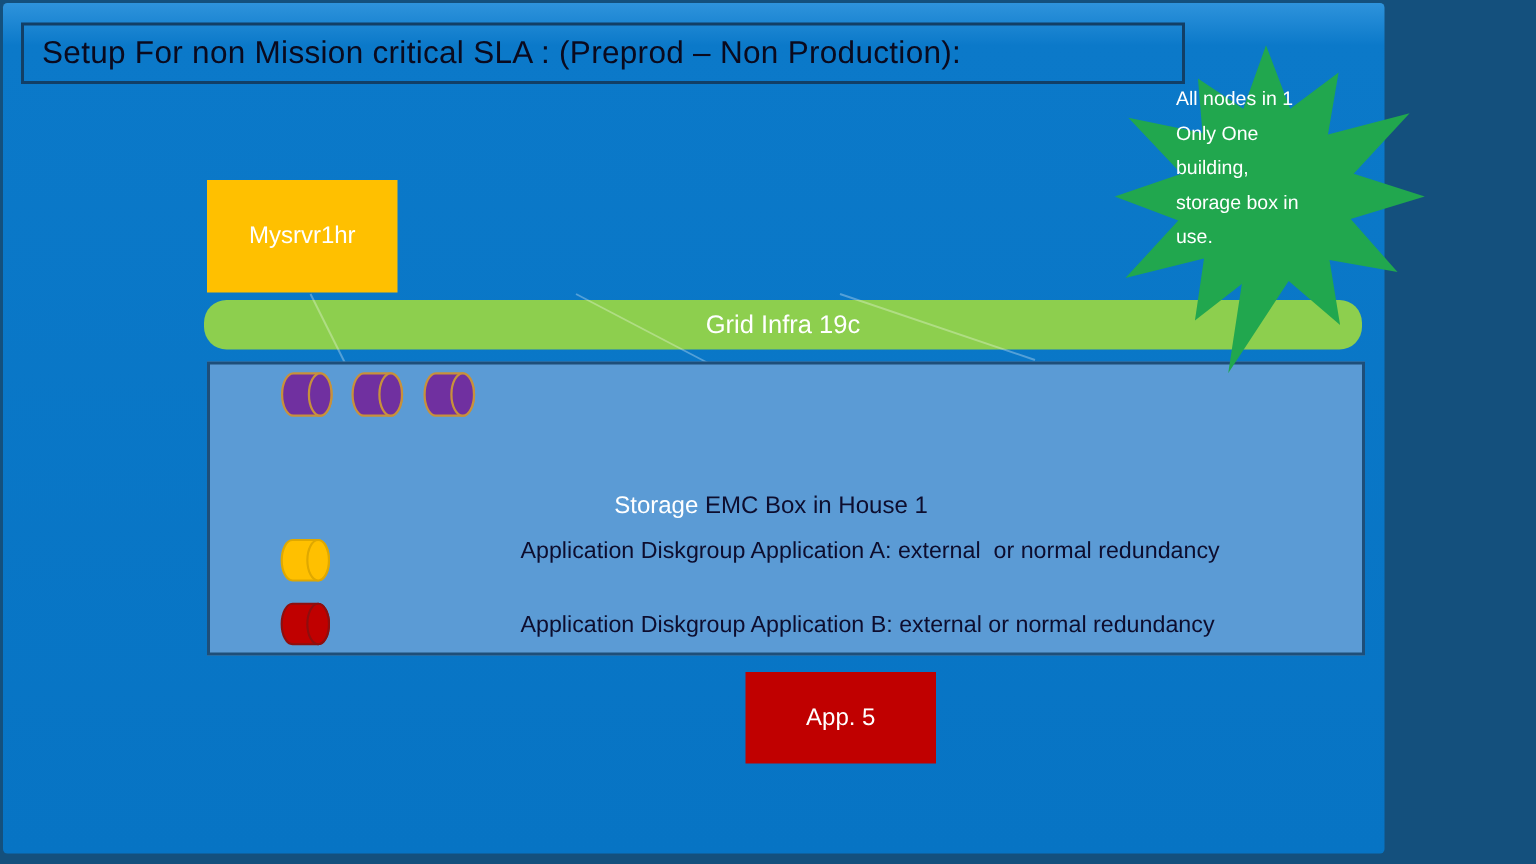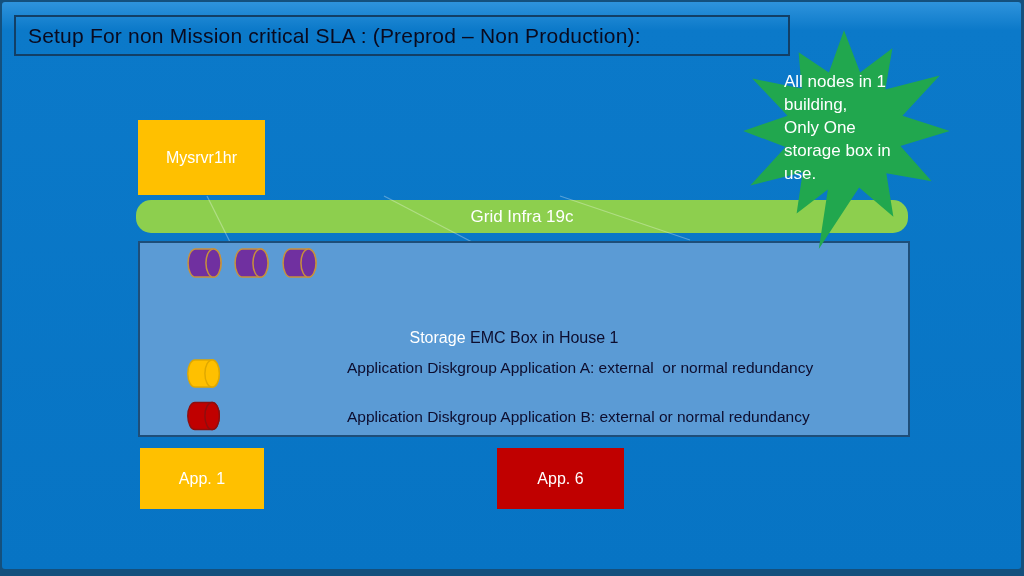--- a/index.html
+++ b/index.html
@@ -4,21 +4,21 @@
 <style>
   html,body{margin:0;padding:0;}
   body{
     width:1024px;height:576px;overflow:hidden;
     background:#14507D;
     font-family:"Liberation Sans", sans-serif;
     position:relative;
   }
   .abs{position:absolute;}
   .slide{
-    left:2px;top:2px;width:1019px;height:567px;
+    left:2px;top:2px;width:921px;height:567px;
     background:linear-gradient(180deg,#2E93DC 0%,#0B79C9 5%,#0774C4 100%);
     border-radius:3px;
   }
   .title-box{
     left:12px;top:13px;width:760px;height:37px;
     border:2px solid #123F66;
     display:flex;align-items:center;
     padding-left:12px;
     font-size:21px;color:#0A0A1E;letter-spacing:0.2px;
   }
@@ -57,22 +57,22 @@
   .app-box{
     top:446px;height:61px;
     display:flex;align-items:center;justify-content:center;
     color:#FFFFFF;font-size:16px;
   }
   .app-1{left:138px;width:124px;}
   .app-2{left:495px;width:127px;}
   .callout{left:716px;top:20px;width:252px;height:230px;}
   .callout svg{position:absolute;left:0;top:0;}
   .callout-text{
-    position:absolute;left:66px;top:48px;width:150px;
-    color:#FFFFFF;font-size:17px;line-height:23px;
+    position:absolute;left:66px;top:32px;width:150px;
+    color:#FFFFFF;font-size:13px;line-height:23px;
   }
   .connectors{left:0;top:0;width:1019px;height:567px;pointer-events:none;}
 </style>
 </head>
 <body>
 
 <div class="abs slide">
 
   <div class="abs title-box">
     <span>Setup For non Mission critical SLA : (Preprod – Non Production):</span>
@@ -127,35 +127,32 @@
   <div class="abs storage-text dga-text">Application Diskgroup Application A: external  or normal redundancy</div>
 
   <div class="abs cyl cyl-r">
     <svg width="36" height="34" viewBox="0 0 40 34">
       <path d="M10,2 A8,15 0 0 0 10,32 L29,32 A8,15 0 0 0 29,2 Z" fill="#C00000" stroke="#8E0E0E" stroke-width="1.6"></path>
       <ellipse cx="29" cy="17" rx="8" ry="15" fill="#C00000" stroke="#8E0E0E" stroke-width="1.6"></ellipse>
     </svg>
   </div>
   <div class="abs storage-text dgb-text">Application Diskgroup Application B: external or normal redundancy</div>
 
-  <div class="abs app-box app-1" style="background-color: rgb(255, 192, 0);">
-    <span>App. 1</span>
-  </div>
   <div class="abs app-box app-2" style="background-color: rgb(192, 0, 0);">
-    <span>App. 6</span>
+    <span>App. 5</span>
   </div>
 
   <div class="abs callout">
     <svg width="252" height="230" viewBox="0 0 250 228">
       <polygon fill="#21A74E" points="125,8 141,50 173,26 166,67 220,53 183,93 230,108 181,123 212,158 167,150
                 174,193 140,164 100,225 109,166 78,190 84,149 32,162 67,124 25,108 69,93
                 34,56 83,66 80,30 110,50"></polygon>
     </svg>
     <div class="callout-text">
       <div>All nodes in 1</div>
+      <div>Only One</div>
       <div>building,</div>
-      <div>Only One</div>
       <div>storage box in</div>
       <div>use.</div>
     </div>
   </div>
 
 </div>
 
 </body></html>

